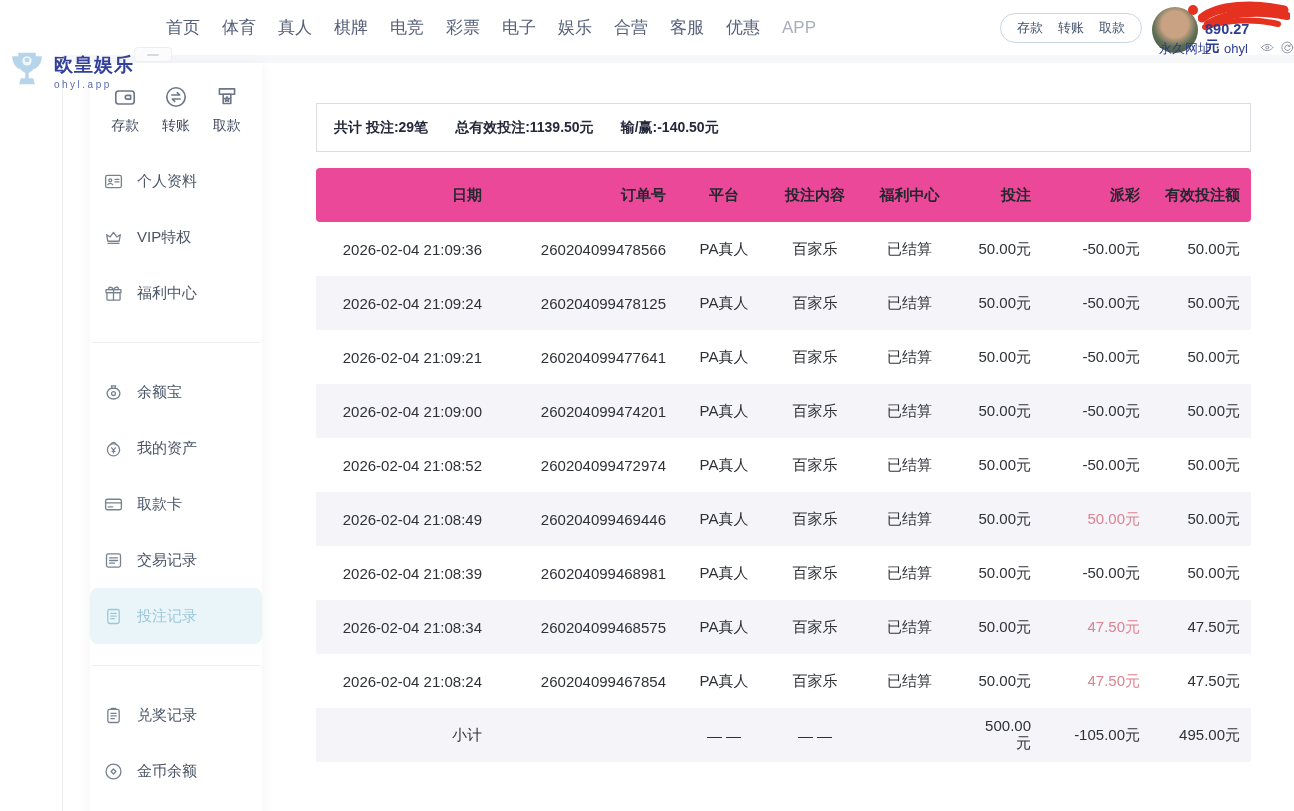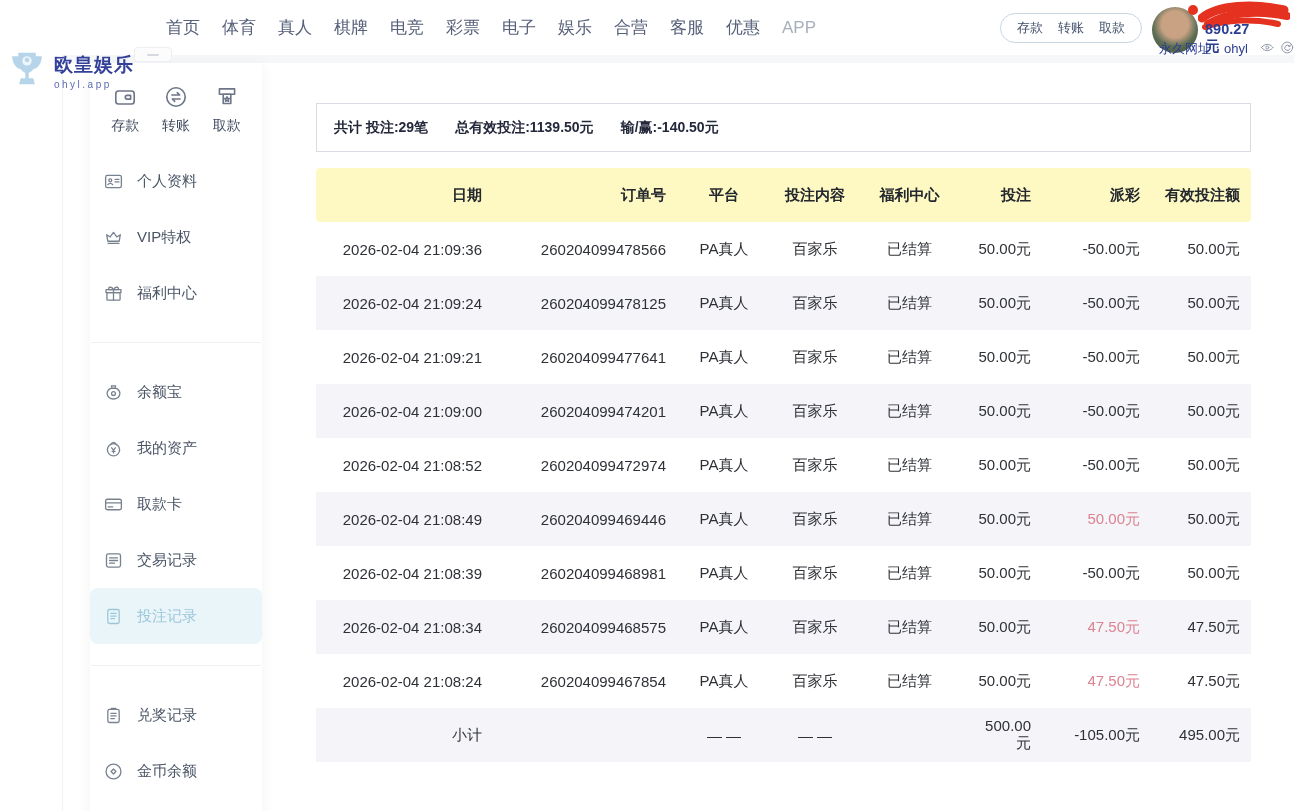--- a/index.html
+++ b/index.html
@@ -53,21 +53,21 @@
   .menu-item.active .mlabel { color:#9cc7da; }
   .divider { height:1px; background:#edeff3; margin:21px 1px; }
 
   
   .main { position:absolute; left:316px; top:103px; width:935px; }
   .summary { height:49px; border:1px solid #d9dde3; border-radius:0; display:flex; align-items:center;
     padding:0 17px; gap:27px; }
   .summary span { font-size:14px; font-weight:600; color:#23283a; white-space:nowrap; }
 
   table { margin-top:16px; width:935px; border-collapse:collapse; table-layout:fixed; }
-  thead th { height:54px; background:#fef9c3; font-size:15px; font-weight:bold; color:#23272e; }
+  thead th { height:54px; background:#ec4899; font-size:15px; font-weight:bold; color:#23272e; }
   thead th:first-child { border-radius:4px 0 0 4px; }
   thead th:last-child { border-radius:0 4px 4px 0; }
   tbody td { height:54px; font-size:15px; color:#2e3136; }
   tbody tr:nth-child(even) { background:#f4f4f9; }
   .al-r { text-align:right; } .al-c { text-align:center; }
   th:last-child, td:last-child { padding-right:11px; }
   td.win { color:#dd8291; }
 </style>
 </head>
 <body>

